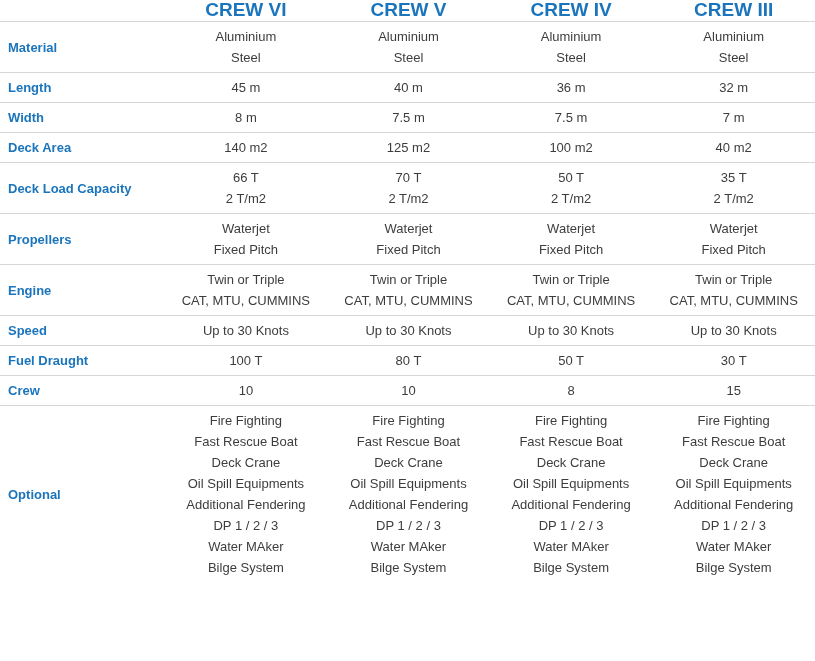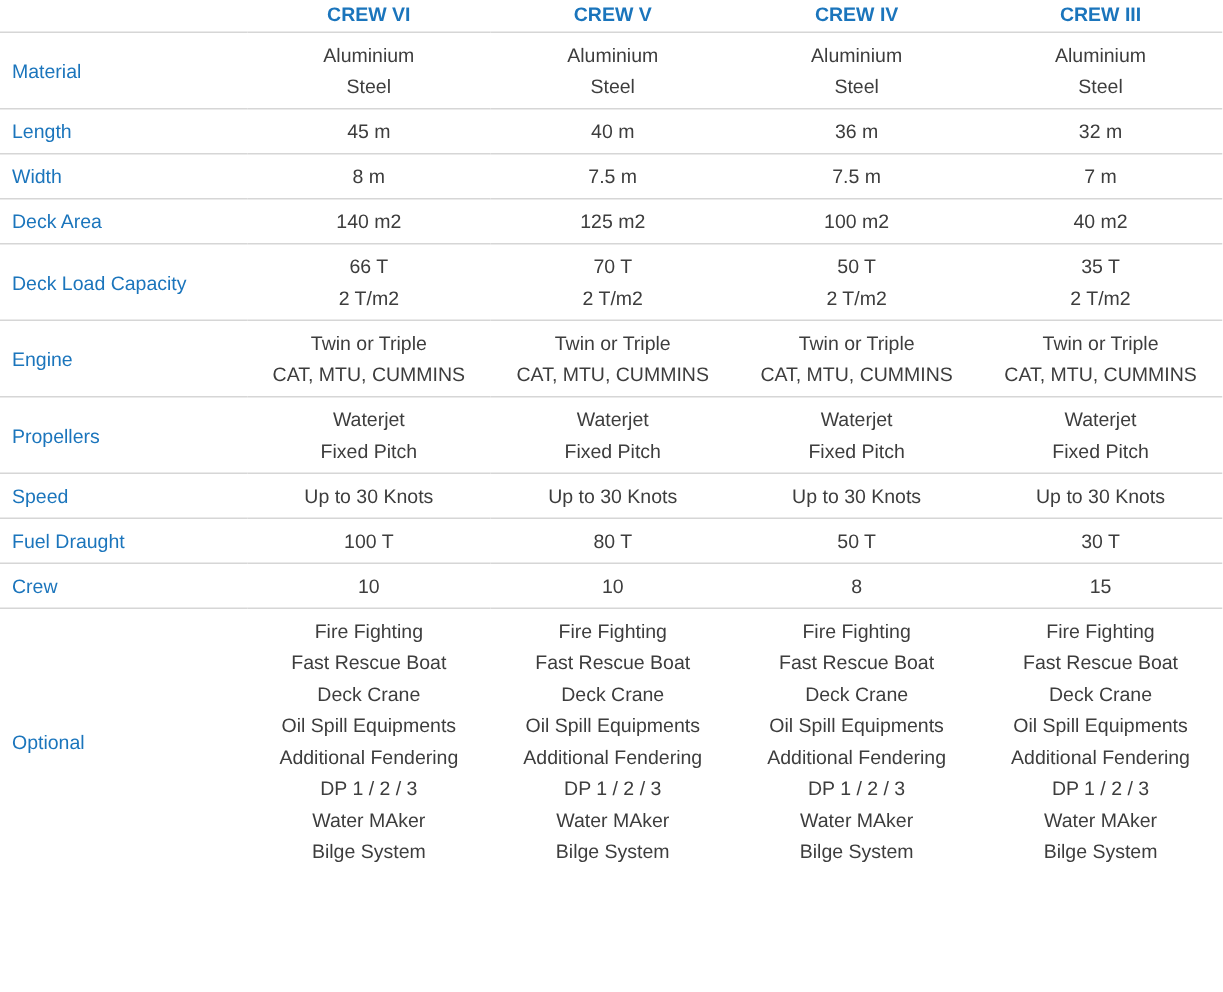--- a/index.html
+++ b/index.html
@@ -14,21 +14,21 @@
   }
   table.spec-table {
     width: 815px;
     border-collapse: collapse;
     table-layout: fixed;
   }
   col.label-col   { width: 164px; }
   col.data-col    { width: 162px; }
 
   thead th {
-    font-size: 13px;
+    font-size: 19px;
     font-weight: bold;
     color: var(--accent, #1b75bc);
     text-align: center;
     padding: 2px 0 4px 0;
     line-height: 15px;
     vertical-align: middle;
   }
   thead th.corner { text-align: left; }
 
   tbody td {
@@ -37,21 +37,21 @@
     color: var(--text, #3d3d3d);
     text-align: center;
     vertical-align: middle;
     padding: 4px 0;
     line-height: 21px;
   }
   tbody td.row-label {
     text-align: left;
     padding-left: 8px;
     color: var(--accent, #1b75bc);
-    font-weight: normal;
+    font-weight: bold;
   }
   .value-line {
     line-height: 21px;
     white-space: nowrap;
   }
 </style>
 </head>
 <body>
 
 <div class="spec-wrap">
@@ -150,55 +150,55 @@
           <td>
             <div class="value-line">50 T</div>
             <div class="value-line">2 T/m2</div>
           </td>
           <td>
             <div class="value-line">35 T</div>
             <div class="value-line">2 T/m2</div>
           </td>
         </tr>
         <tr>
+          <td class="row-label">Propellers</td>
+          <td>
+            <div class="value-line">Waterjet</div>
+            <div class="value-line">Fixed Pitch</div>
+          </td>
+          <td>
+            <div class="value-line">Waterjet</div>
+            <div class="value-line">Fixed Pitch</div>
+          </td>
+          <td>
+            <div class="value-line">Waterjet</div>
+            <div class="value-line">Fixed Pitch</div>
+          </td>
+          <td>
+            <div class="value-line">Waterjet</div>
+            <div class="value-line">Fixed Pitch</div>
+          </td>
+        </tr>
+        <tr>
           <td class="row-label">Engine</td>
           <td>
             <div class="value-line">Twin or Triple</div>
             <div class="value-line">CAT, MTU, CUMMINS</div>
           </td>
           <td>
             <div class="value-line">Twin or Triple</div>
             <div class="value-line">CAT, MTU, CUMMINS</div>
           </td>
           <td>
             <div class="value-line">Twin or Triple</div>
             <div class="value-line">CAT, MTU, CUMMINS</div>
           </td>
           <td>
             <div class="value-line">Twin or Triple</div>
             <div class="value-line">CAT, MTU, CUMMINS</div>
-          </td>
-        </tr>
-        <tr>
-          <td class="row-label">Propellers</td>
-          <td>
-            <div class="value-line">Waterjet</div>
-            <div class="value-line">Fixed Pitch</div>
-          </td>
-          <td>
-            <div class="value-line">Waterjet</div>
-            <div class="value-line">Fixed Pitch</div>
-          </td>
-          <td>
-            <div class="value-line">Waterjet</div>
-            <div class="value-line">Fixed Pitch</div>
-          </td>
-          <td>
-            <div class="value-line">Waterjet</div>
-            <div class="value-line">Fixed Pitch</div>
           </td>
         </tr>
         <tr>
           <td class="row-label">Speed</td>
           <td>
             <div class="value-line">Up to 30 Knots</div>
           </td>
           <td>
             <div class="value-line">Up to 30 Knots</div>
           </td>

